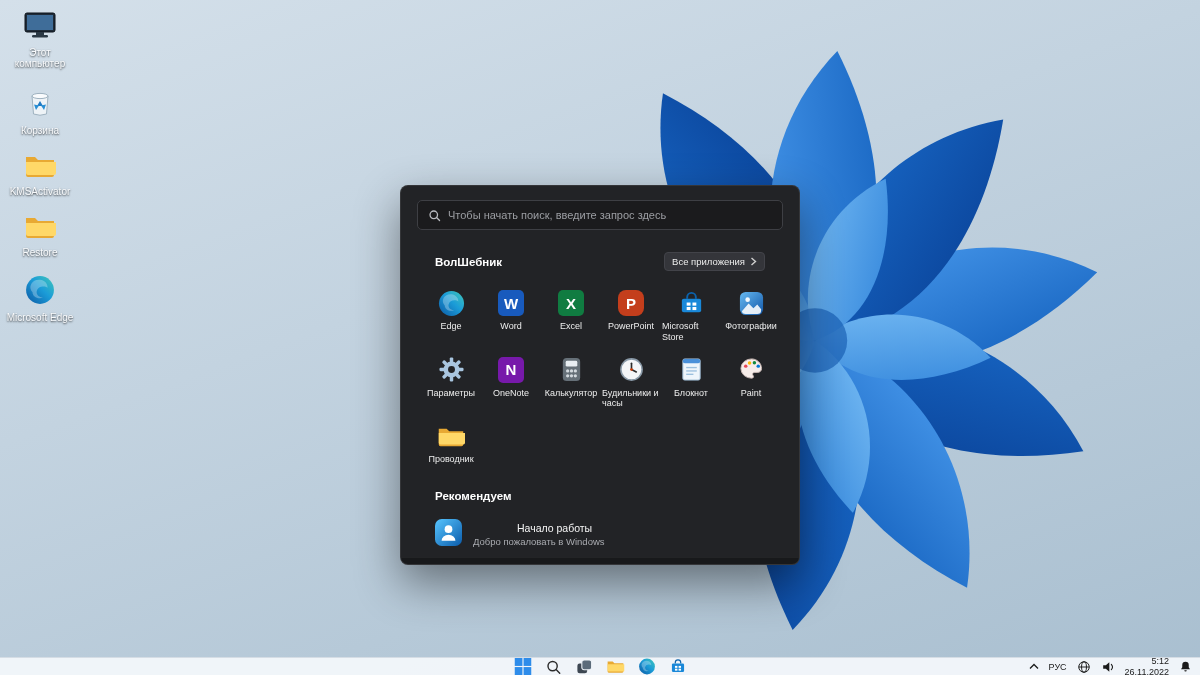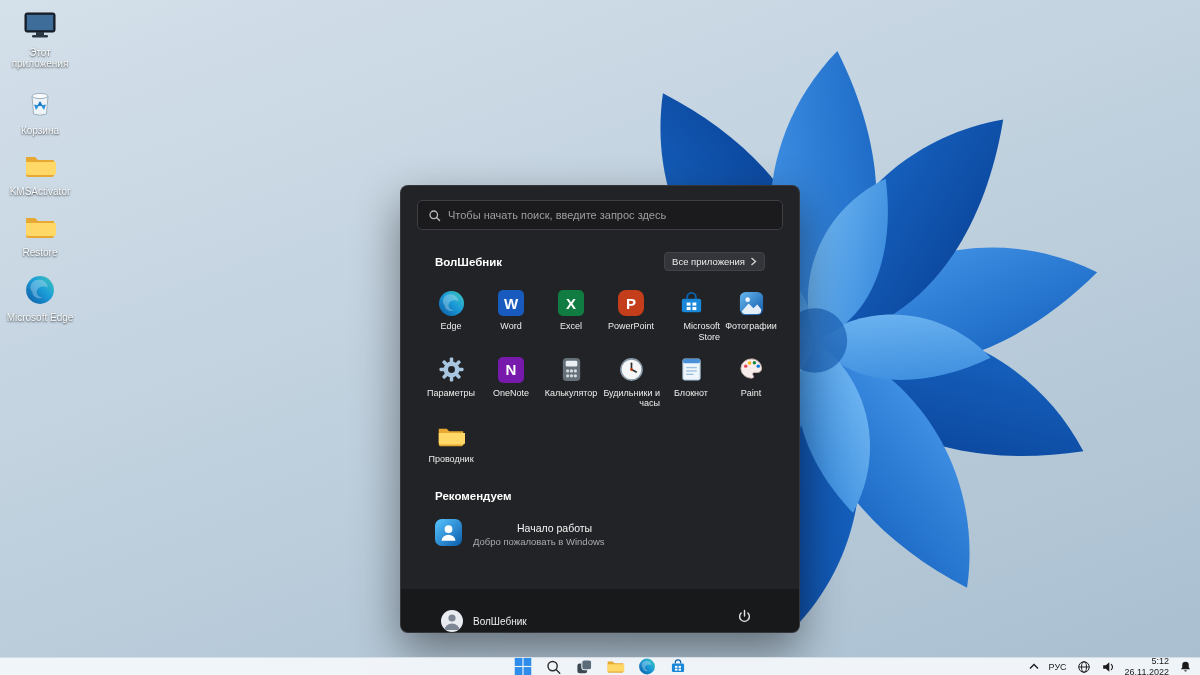--- a/index.html
+++ b/index.html
@@ -12,21 +12,21 @@
 
   
   .desktop-icons { position:absolute; left:2px; top:8px; width:76px;
     display:flex; flex-direction:column; gap:13px; z-index:2; }
   .dicon { display:flex; flex-direction:column; align-items:center; gap:3px;
     cursor:default; padding:2px 0; }
   .dicon .dlabel { font-size:10px; color:#f8fafc; text-align:center; line-height:1.1;
     text-shadow:0 1px 2px rgba(0,0,0,.75); max-width:72px; }
 
   
-  .start-menu { position:absolute; left:400px; top:185px; width:400px; height:448px;
+  .start-menu { position:absolute; left:400px; top:185px; width:400px; height:380px;
     background:#222326; border:1px solid rgba(255,255,255,.09); border-radius:8px;
     box-shadow:0 18px 45px rgba(0,0,0,.45); z-index:5; color:#f2f2f2;
     display:flex; flex-direction:column; overflow:hidden; }
   .search-wrap { margin:14px 16px 0; position:relative; height:30px;
     background:#1b1b1d; border:1px solid #3e3f44; border-radius:5px; flex:0 0 auto; }
   .search-wrap svg { position:absolute; left:10px; top:8px; }
   .search-input { width:100%; height:100%; background:transparent; border:none; outline:none;
     color:#ddd; font-size:11px; padding:0 10px 0 30px; font-family:"Liberation Sans",sans-serif; }
   .search-input::placeholder { color:#9c9ea3; }
 
@@ -37,21 +37,21 @@
     color:#ececec; font-size:9.5px; padding:3px 7px; display:flex; align-items:center;
     gap:5px; cursor:pointer; font-family:"Liberation Sans",sans-serif; }
 
   .grid { margin:4px 20px 0; display:grid; grid-template-columns:repeat(6,60px);
     row-gap:4px; flex:0 0 auto; }
   .tile { display:flex; flex-direction:column; align-items:center; padding:6px 1px 3px;
     border-radius:4px; cursor:pointer; }
   .app-icon { width:28px; height:28px; display:flex; align-items:center; justify-content:center; }
   .sq { width:26px; height:26px; border-radius:5px; color:#fff; font-weight:bold;
     font-size:15px; display:flex; align-items:center; justify-content:center; }
-  .app-label { font-size:9px; color:#ededed; text-align:right; margin-top:4px;
+  .app-label { font-size:9px; color:#ededed; text-align:left; margin-top:4px;
     line-height:1.2; max-width:58px; }
 
   .rec-item { margin:2px 26px 0; padding:7px 8px; display:flex; align-items:center;
     gap:11px; border-radius:4px; cursor:pointer; flex:0 0 auto; }
   .rec-title { font-size:10.5px; color:#f5f5f5;margin-left:44px; }
   .rec-sub { font-size:9.5px; color:#a9abb0; margin-top:2px; }
 
   .menu-spacer { flex:1 1 auto; }
   .user-bar { height:44px; background:rgba(0,0,0,.28); border-top:1px solid rgba(255,255,255,.05);
     display:flex; align-items:flex-end; justify-content:space-between; padding:0 42px 0 40px;
@@ -137,21 +137,21 @@
 <div class="desktop-icons">
   <div class="dicon">
     <span>
       <svg width="34" height="30" viewBox="0 0 34 30">
         <rect x="2" y="3" width="30" height="19" rx="2" fill="#1f2b38" stroke="#0c131a"></rect>
         <rect x="4" y="5" width="26" height="15" fill="#3f6d99"></rect>
         <rect x="13" y="22" width="8" height="3" fill="#2a3845"></rect>
         <rect x="9" y="25" width="16" height="2.4" rx="1.2" fill="#2a3845"></rect>
       </svg>
     </span>
-    <span class="dlabel">Этот приложения</span>
+    <span class="dlabel">Этот компьютер</span>
   </div>
   <div class="dicon">
     <span>
       <svg width="30" height="32" viewBox="0 0 30 32">
         <path d="M7,10 L23,10 L21.5,28 Q15,30.5 8.5,28 Z" fill="#eef3f7" stroke="#9fb2c0"></path>
         <ellipse cx="15" cy="10" rx="8" ry="2.6" fill="#f9fbfd" stroke="#9fb2c0"></ellipse>
         <path d="M15,15 l3,5 h-6 Z" fill="#1f7ac4"></path>
         <path d="M11,24 l-2,-5.5 5,1 Z" fill="#2a8fd4"></path>
         <path d="M19,24 l2,-5.5 -5,1 Z" fill="#2a8fd4"></path>
       </svg>

